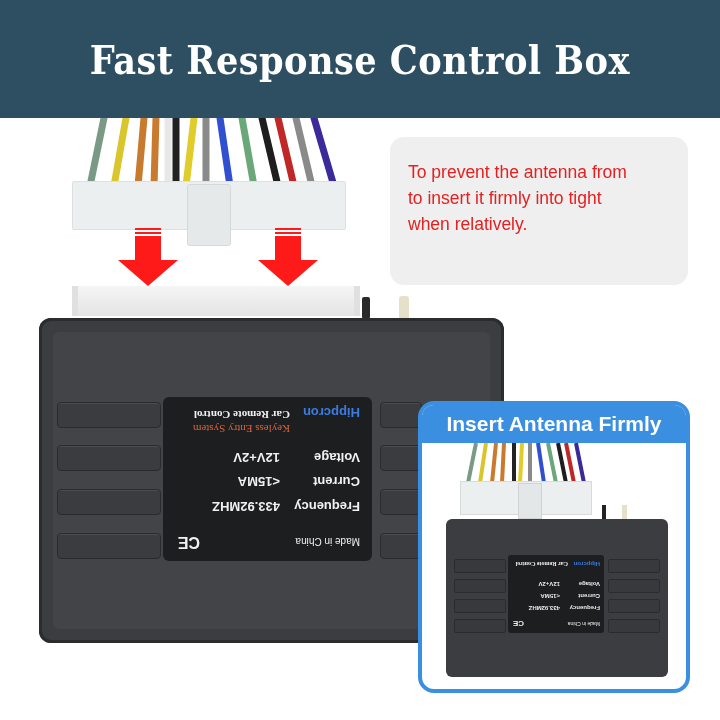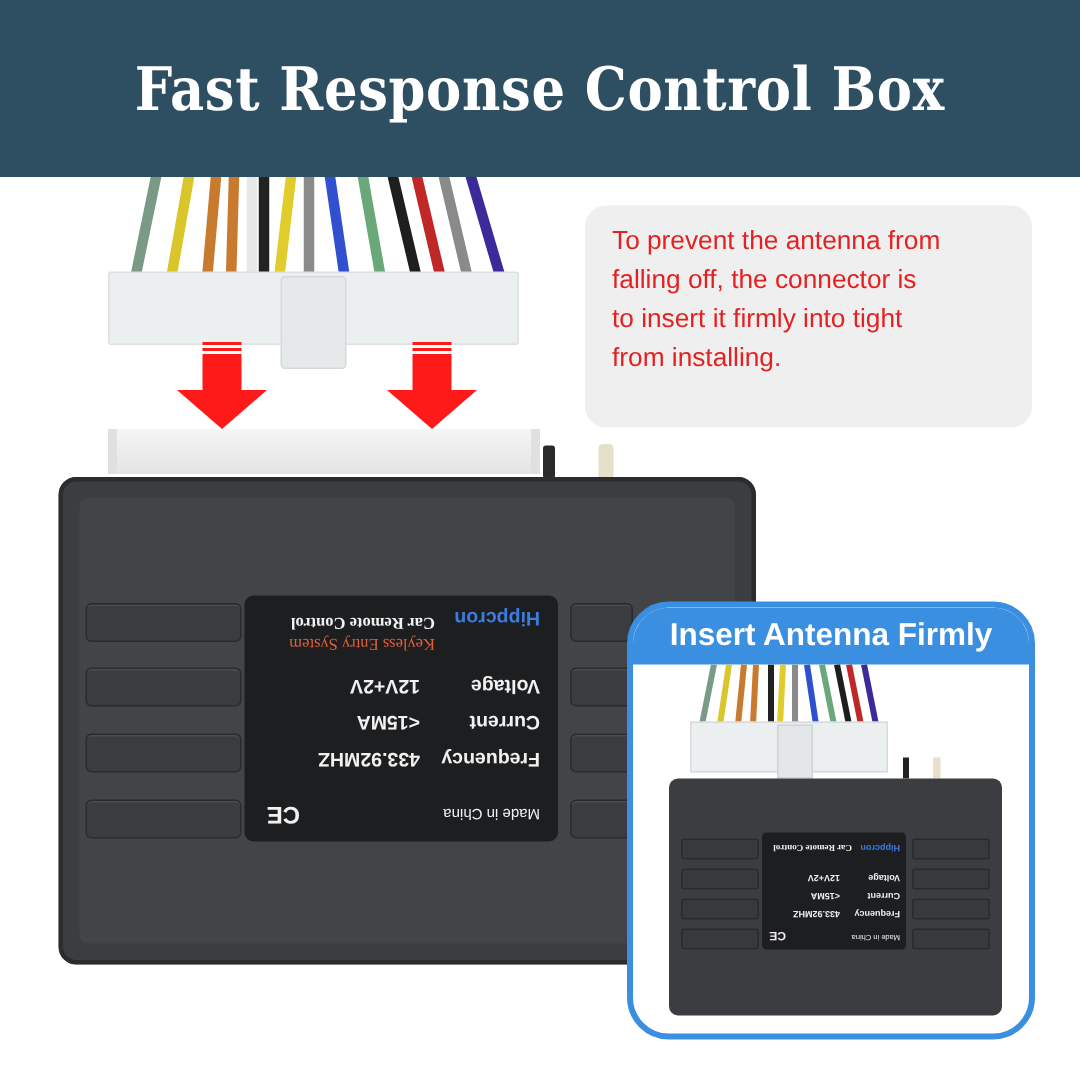--- a/index.html
+++ b/index.html
@@ -1,35 +1,35 @@
 <!DOCTYPE html>
 <html><head>
 <meta charset="utf-8">
 <style>
   html,body{margin:0;padding:0;}
   body{width:720px;height:720px;position:relative;overflow:hidden;background:#ffffff;font-family:"Liberation Sans",sans-serif;}
   .header{position:absolute;left:0;top:0;width:720px;height:118px;background:#2e4f62;display:flex;align-items:center;justify-content:center;}
   .header h1{margin:0;color:#fff;font-family:"DejaVu Serif","Liberation Serif",serif;font-weight:bold;font-size:40px;letter-spacing:0.5px;transform:scaleX(0.88);}
-  .note{position:absolute;left:390px;top:137px;width:298px;height:148px;background:#efefef;border-radius:14px;box-sizing:border-box;padding:10px 14px 0 18px;}
+  .note{position:absolute;left:390px;top:137px;width:298px;height:148px;background:#efefef;border-radius:14px;box-sizing:border-box;padding:22px 14px 0 18px;}
   .note p{margin:0;color:#e52020;font-size:17.5px;line-height:26px;}
   
   .wires{position:absolute;left:82px;top:118px;width:260px;height:68px;}
   .connector{position:absolute;left:72px;top:181px;width:272px;height:47px;background:#ecefef;border:1px solid #dde0e0;border-radius:2px;}
   .connector-latch{position:absolute;left:187px;top:184px;width:42px;height:60px;background:#e6e9e9;border:1px solid #d6d9d9;border-radius:3px;}
   .arrow{position:absolute;width:60px;height:60px;}
   .rail{position:absolute;left:72px;top:286px;width:276px;height:30px;background:linear-gradient(#f5f5f5,#e4e4e4);border-left:6px solid #e0e0e0;border-right:6px solid #e0e0e0;}
   .knob1{position:absolute;left:362px;top:297px;width:8px;height:22px;background:#2a2a2a;border-radius:2px;}
   .knob2{position:absolute;left:399px;top:296px;width:10px;height:24px;background:#e6dfc9;border-radius:3px 3px 0 0;}
   .box{position:absolute;left:39px;top:318px;width:465px;height:325px;background:#3b3d40;border-radius:12px;box-shadow:inset 0 0 0 3px #2b2c2e;}
   .box-inner{position:absolute;left:14px;top:14px;right:14px;bottom:14px;background:#424448;border-radius:6px;}
   .slot{position:absolute;width:102px;height:24px;background:#3a3c3f;border:1px solid #2a2b2d;border-radius:4px;box-shadow:inset 0 1px 0 #4a4c50;}
   .label{position:absolute;left:163px;top:397px;width:209px;height:164px;background:#1d1e20;border-radius:6px;color:#f1f1f1;}
   .flip{transform:rotate(180deg);}
   .label .row{position:absolute;font-weight:bold;font-size:13px;}
-  .inset{position:absolute;left:418px;top:401px;width:272px;height:292px;border:4px solid #3a8fe0;border-radius:28px;background:#fff;overflow:hidden;box-sizing:border-box;}
+  .inset{position:absolute;left:418px;top:401px;width:272px;height:292px;border:4px solid #3a8fe0;border-radius:16px;background:#fff;overflow:hidden;box-sizing:border-box;}
   .inset-head{position:absolute;left:0;top:0;width:100%;height:38px;background:#3a8fe0;display:flex;align-items:center;justify-content:center;}
   .inset-head span{color:#fff;font-weight:bold;font-size:21px;}
 </style>
 </head>
 <body>
 
 <div class="header">
   <h1>Fast Response Control Box</h1>
 </div>
 
@@ -62,23 +62,22 @@
 </svg>
 <svg class="arrow" style="left:258px;top:228px" viewBox="0 0 60 60">
   <rect x="17" y="0" width="26" height="2" fill="#ff1a1a"></rect>
   <rect x="17" y="4" width="26" height="2" fill="#ff1a1a"></rect>
   <rect x="17" y="8" width="26" height="24" fill="#ff1a1a"></rect>
   <polygon points="0,32 60,32 30,58" fill="#ff1a1a"></polygon>
 </svg>
 
 <div class="note">
   <p>To prevent the antenna from</p>
-  <p>falling off, the connector is</p>
   <p>to insert it firmly into tight</p>
-  <p>from installing.</p>
+  <p>when relatively.</p>
 </div>
 
 <div class="rail"></div>
 <div class="knob1"></div>
 <div class="knob2"></div>
 
 <div class="box">
   <div class="box-inner"></div>
 </div>
 

